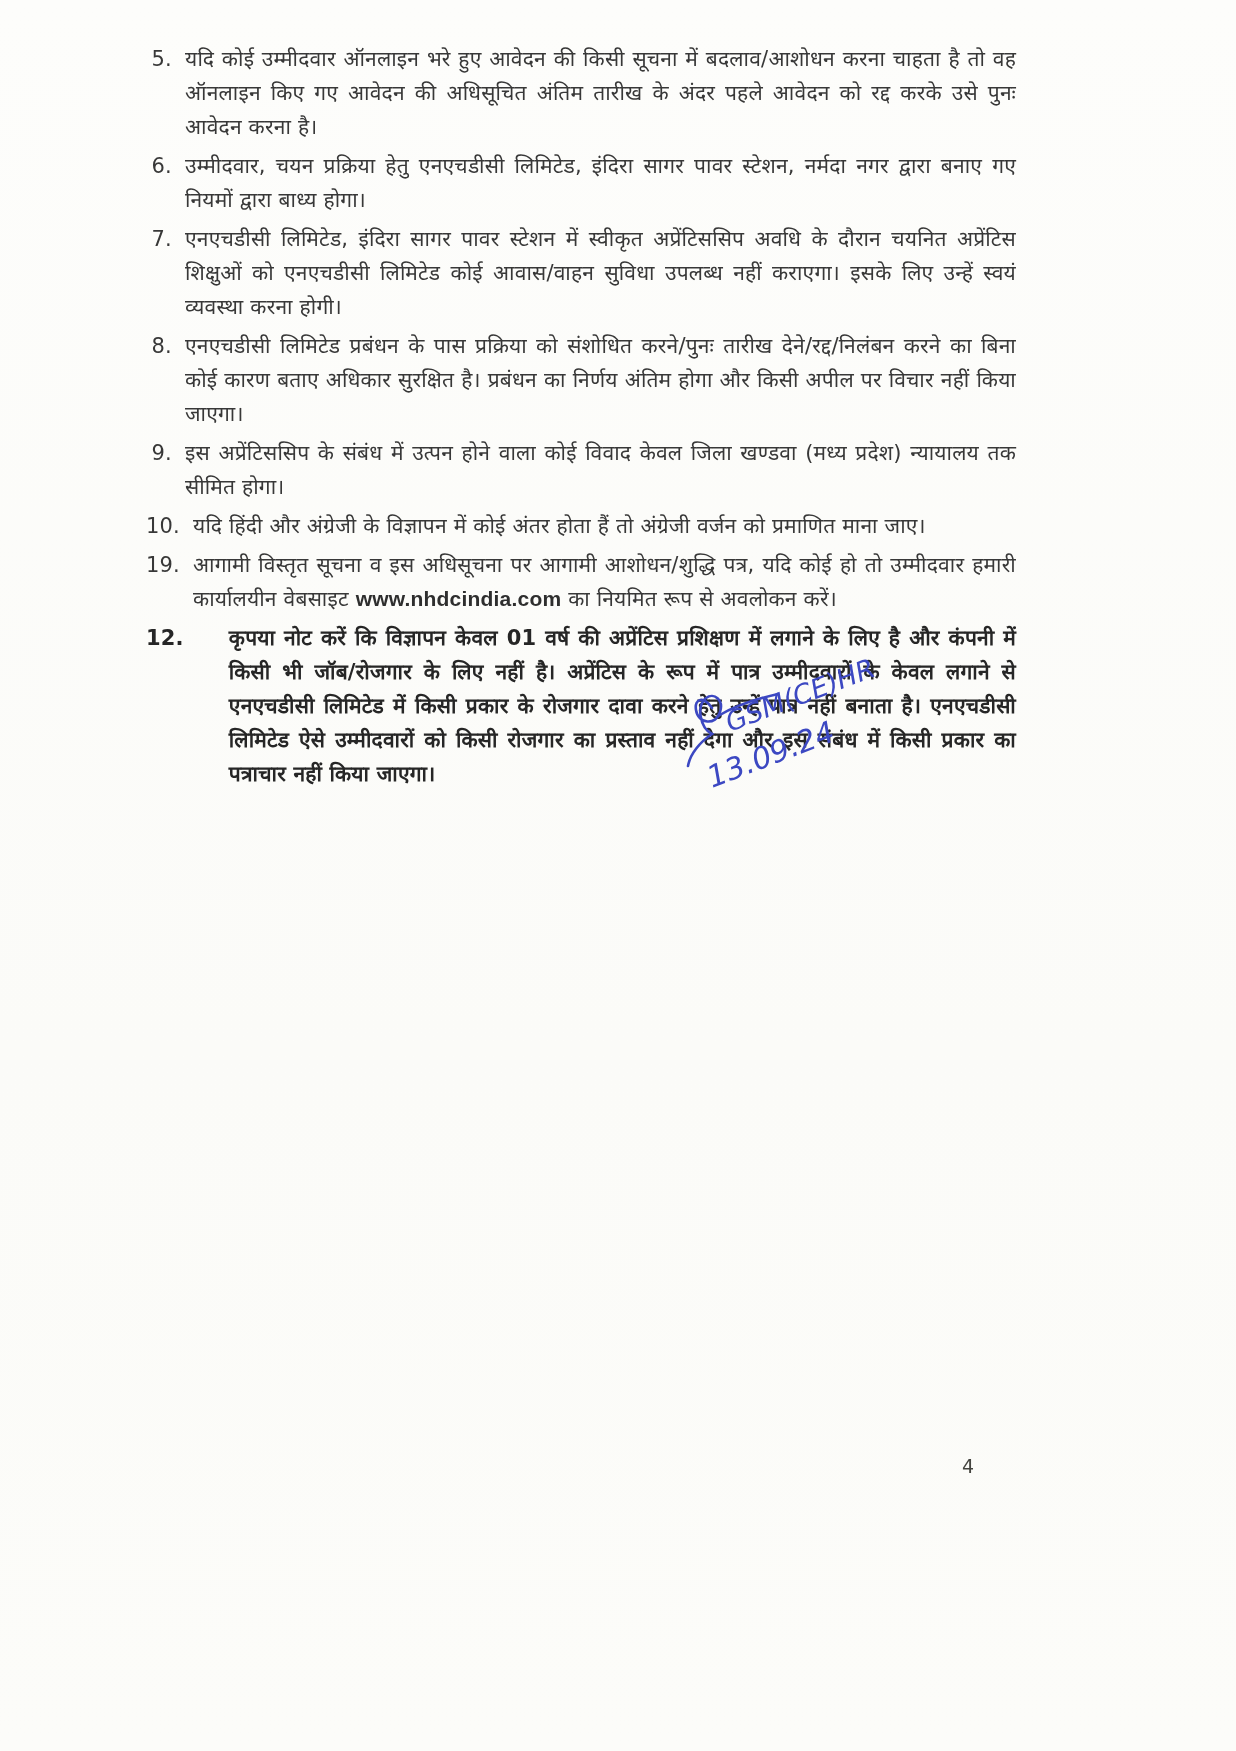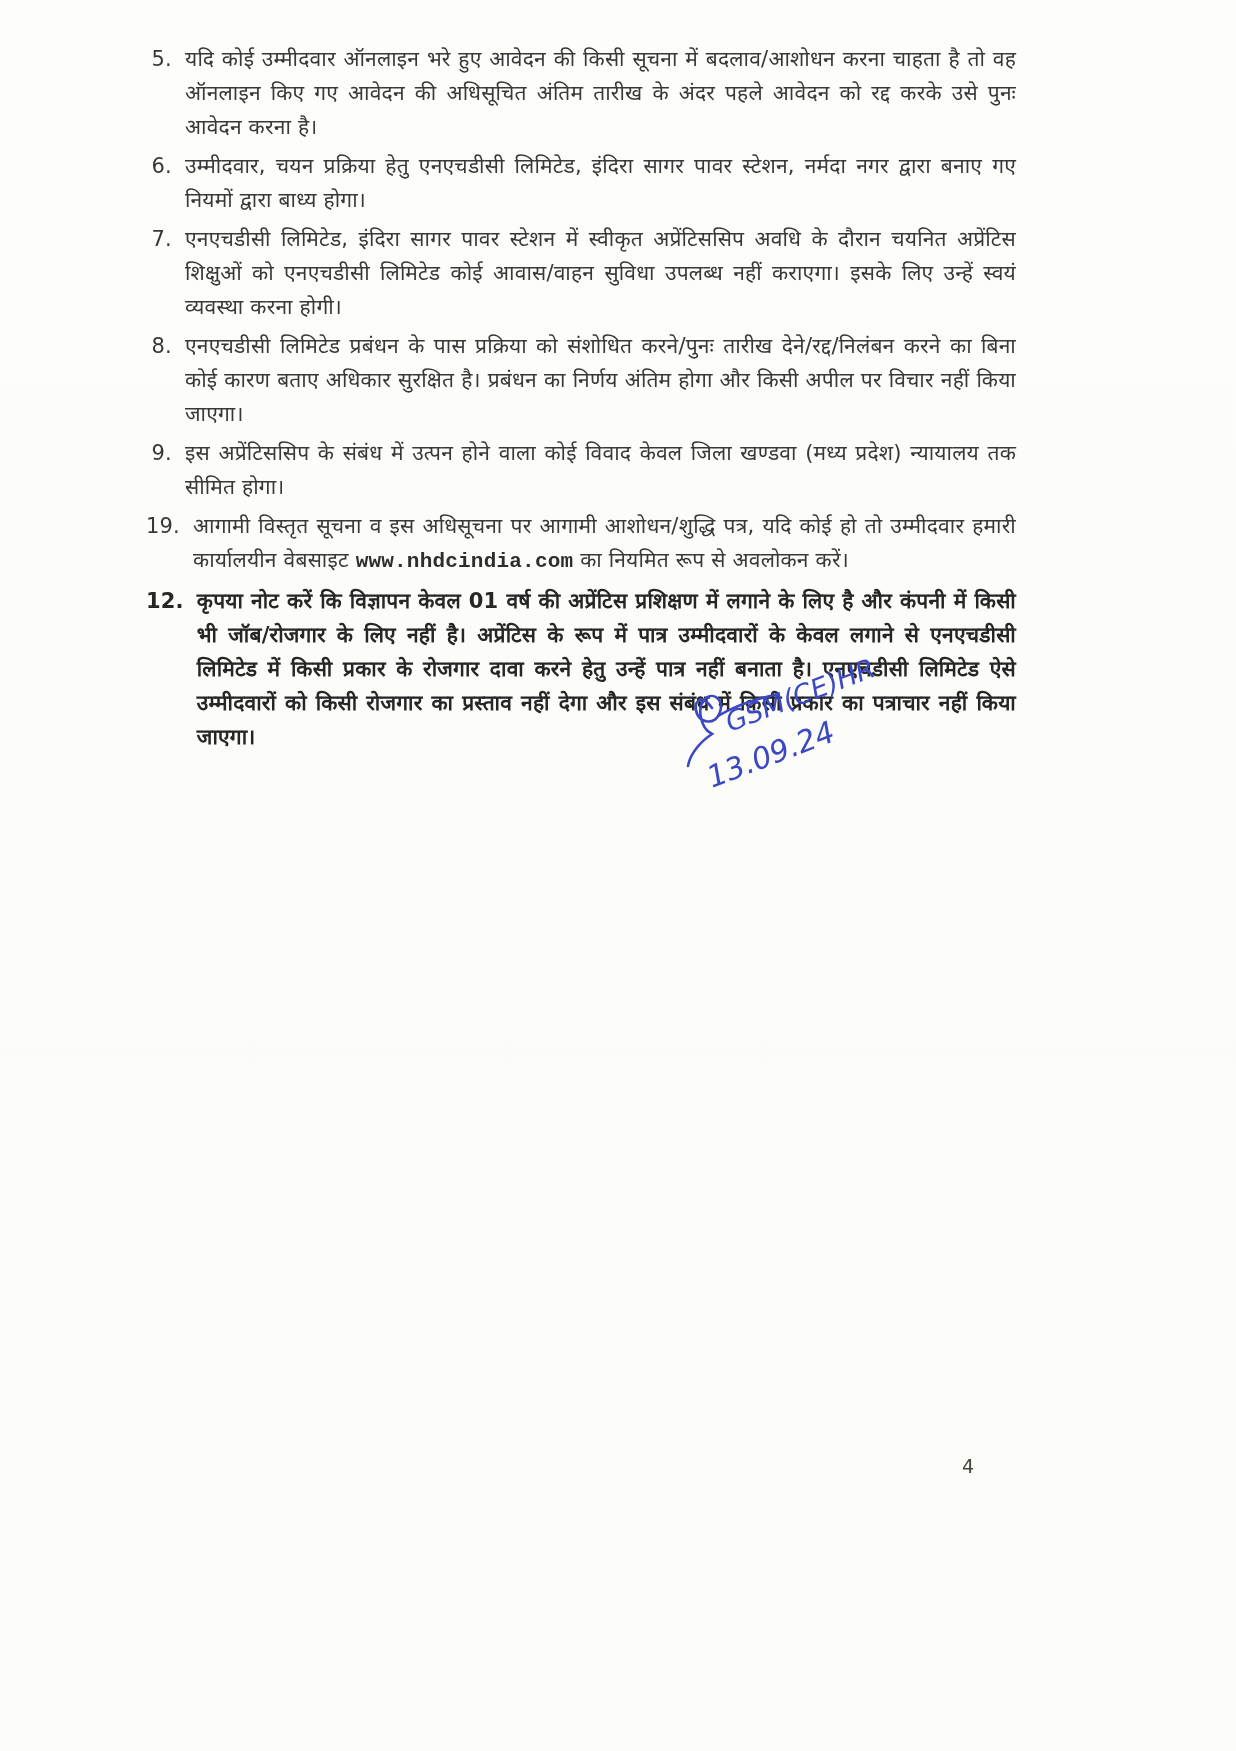--- a/index.html
+++ b/index.html
@@ -43,24 +43,25 @@
     padding-right: 13px;
     white-space: nowrap;
   }
   .item-text {
     flex: 1 1 auto;
     text-align: justify;
   }
   .notice-item.bold {
     font-weight: bold;
     color: #262626;
+    gap: 32px;
   }
   .website-link {
     font-weight: bold;
-    font-family: Liberation Mono, monospace;
+    font-family: Liberation Sans, sans-serif;
     color: #2e2e2e;
   }
   .signature-block {
     position: absolute;
     left: 660px;
     top: 650px;
     width: 280px;
     height: 170px;
   }
   .page-number {
@@ -97,20 +98,24 @@
       <div class="notice-item">
         <span class="item-number">8.</span>
         <span class="item-text">एनएचडीसी लिमिटेड प्रबंधन के पास प्रक्रिया को संशोधित करने/पुनः तारीख देने/रद्द/निलंबन करने का बिना कोई कारण बताए अधिकार सुरक्षित है। प्रबंधन का निर्णय अंतिम होगा और किसी अपील पर विचार नहीं किया जाएगा।</span>
       </div>
 
       <div class="notice-item">
         <span class="item-number">9.</span>
         <span class="item-text">इस अप्रेंटिससिप के संबंध में उत्पन होने वाला कोई विवाद केवल जिला खण्डवा (मध्य प्रदेश) न्यायालय तक सीमित होगा।</span>
       </div>
 
+      <div class="notice-item">
+        <span class="item-number">10.</span>
+        <span class="item-text">यदि हिंदी और अंग्रेजी के विज्ञापन में कोई अंतर होता हैं तो अंग्रेजी वर्जन को प्रमाणित माना जाए।</span>
+      </div>
 
       <div class="notice-item">
         <span class="item-number">19.</span>
         <span class="item-text"><span>आगामी विस्तृत सूचना व इस अधिसूचना पर आगामी आशोधन/शुद्धि पत्र, यदि कोई हो तो उम्मीदवार हमारी कार्यालयीन वेबसाइट </span><span class="website-link">www.nhdcindia.com</span><span> का नियमित रूप से अवलोकन करें।</span></span>
       </div>
 
       <div class="notice-item bold">
         <span class="item-number">12.</span>
         <span class="item-text">कृपया नोट करें कि विज्ञापन केवल 01 वर्ष की अप्रेंटिस प्रशिक्षण में लगाने के लिए है और कंपनी में किसी भी जॉब/रोजगार के लिए नहीं है। अप्रेंटिस के रूप में पात्र उम्मीदवारों के केवल लगाने से एनएचडीसी लिमिटेड में किसी प्रकार के रोजगार दावा करने हेतु उन्हें पात्र नहीं बनाता है। एनएचडीसी लिमिटेड ऐसे उम्मीदवारों को किसी रोजगार का प्रस्ताव नहीं देगा और इस संबंध में किसी प्रकार का पत्राचार नहीं किया जाएगा।</span>
       </div>

